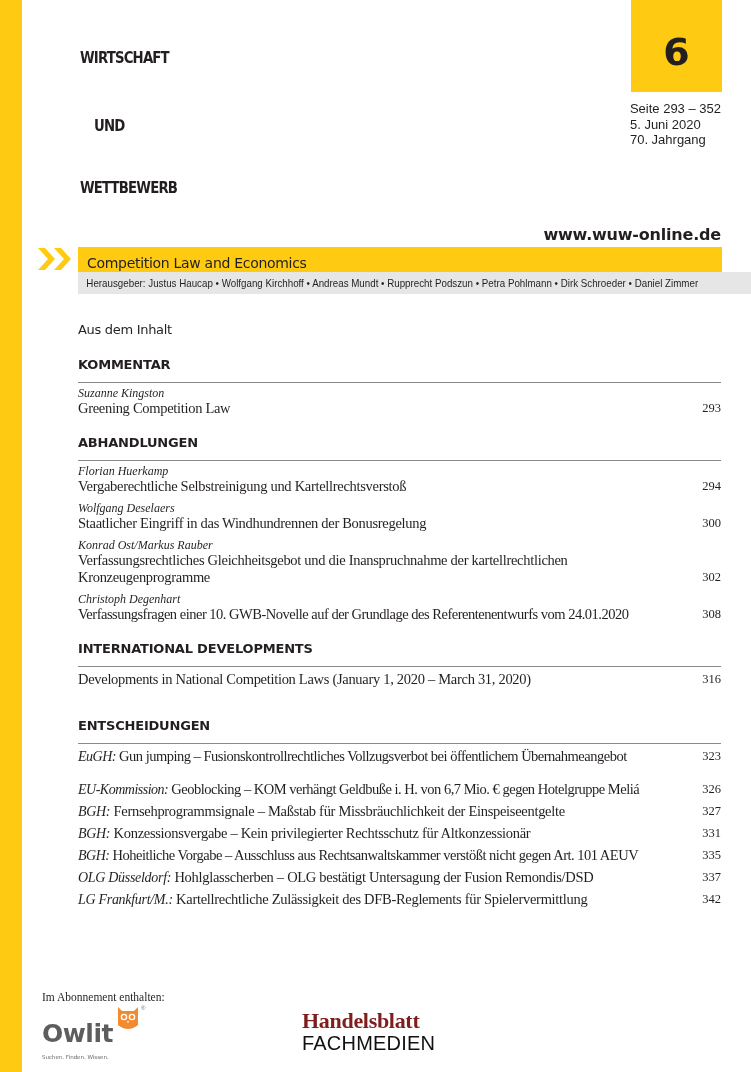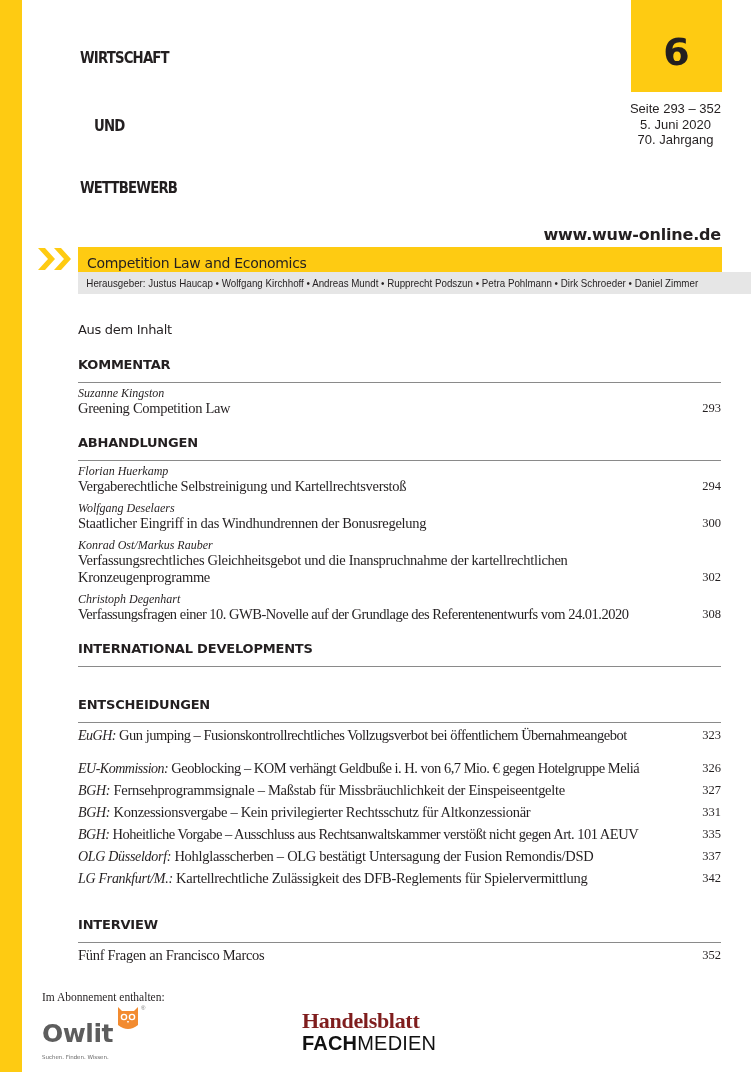--- a/index.html
+++ b/index.html
@@ -5,21 +5,21 @@
     html, body { margin: 0; padding: 0; }
     body {
       width: 751px; height: 1072px; position: relative; overflow: hidden;
       background: #ffffff; color: #231f20;
       font-family: "Liberation Sans", sans-serif;
     }
     .left-strip { position: absolute; left: 0; top: 0; width: 22px; height: 1072px; background: #fecb12; }
     .issue-box { position: absolute; left: 631px; top: 0; width: 91px; height: 92px; background: #fecb12;
       display: flex; align-items: center; justify-content: center; }
     .issue-num { font-family: "DejaVu Sans", sans-serif; font-weight: bold; font-size: 38px; color: #231f20; margin-top: 12px; }
-    .issue-meta { position: absolute; right: 30px; top: 101px; text-align: center; font-family: "Liberation Sans", sans-serif;
+    .issue-meta { position: absolute; right: 30px; top: 101px; text-align: left; font-family: "Liberation Sans", sans-serif;
       font-size: 13px; line-height: 15.5px; color: #231f20; }
     .title { position: absolute; left: 80px; font-family: "DejaVu Sans", sans-serif; font-weight: bold; color: #231f20;
       letter-spacing: -1px; line-height: 1; transform-origin: left top; white-space: nowrap; }
     .t1 { top: 50px; transform: scaleX(0.83); }
     .t2 { top: 118px; left: 94px; transform: scaleX(0.83); }
     .t3 { top: 180px; transform: scaleX(0.83); }
     .website { position: absolute; right: 30px; top: 225px; font-family: "DejaVu Sans", sans-serif; font-weight: bold;
       font-size: 16px; color: #231f20; letter-spacing: -0.2px; }
     .chevrons { position: absolute; left: 38px; top: 246px; width: 38px; height: 26px; }
     .subtitle-bar { position: absolute; left: 78px; top: 247px; width: 644px; height: 32px; background: #fecb12;
@@ -45,21 +45,21 @@
     .footer-label { position: absolute; left: 42px; top: 991px; font-family: "Liberation Serif", serif; font-size: 11.5px; color: #231f20; }
     .owlit { position: absolute; left: 42px; top: 1005px; width: 120px; height: 60px; }
     .owlit-word { position: absolute; left: 0; top: 14px; font-family: "DejaVu Sans", sans-serif; font-weight: bold;
       font-size: 25px; color: #5d5d5d; letter-spacing: -0.5px; }
     .owlit-owl { position: absolute; left: 75px; top: 2px; width: 22px; height: 26px; }
     .owlit-reg { position: absolute; left: 99px; top: 0px; font-size: 6px; color: #777; }
     .owlit-tag { position: absolute; left: 0; top: 49px; font-family: "DejaVu Sans", sans-serif; font-size: 5.5px; color: #666; }
     .hb { position: absolute; left: 302px; top: 1010px; }
     .hb-top { font-family: "Liberation Serif", serif; font-weight: bold; font-size: 22px; color: #7f1d1d; line-height: 22px; letter-spacing: -0.3px; }
     .hb-bottom { font-family: "Liberation Sans", sans-serif; font-size: 20px; color: #111; line-height: 22px; letter-spacing: 0.2px; }
-    .hb-bottom b { font-weight: bold; margin-top: 36px; }
+    .hb-bottom b { font-weight: normal; margin-top: 36px; }
   </style>
 </head>
 <body>
 
 <div class="left-strip"></div>
 
 <div class="issue-box">
   <span class="issue-num">6</span>
 </div>
 <div class="issue-meta">
@@ -116,20 +116,24 @@
     </div>
     <div class="entry">
       <div class="author">Christoph Degenhart</div>
       <div class="etitle" style="white-space:nowrap;letter-spacing:-0.5px;">Verfassungsfragen einer 10. GWB-Novelle auf der Grundlage des Referentenentwurfs vom 24.01.2020</div>
       <span class="page">308</span>
     </div>
   </div>
 
   <div class="section sec-intl">
     <div class="section-head">INTERNATIONAL DEVELOPMENTS</div>
+    <div class="entry">
+      <div class="etitle">Developments in National Competition Laws (January 1, 2020 – March 31, 2020)</div>
+      <span class="page">316</span>
+    </div>
   </div>
 
   <div class="section sec-ent decisions">
     <div class="section-head">ENTSCHEIDUNGEN</div>
     <div class="entry">
       <div class="etitle" style="white-space:nowrap;letter-spacing:-0.5px;"><span class="court">EuGH:</span> <span>Gun jumping – Fusionskontrollrechtliches Vollzugsverbot bei öffentlichem Übernahmeangebot</span></div>
       <span class="page">323</span>
     </div>
     <div class="entry">
       <div class="etitle" style="white-space:nowrap;letter-spacing:-0.5px;margin-top:16px;"><span class="court">EU-Kommission:</span> <span>Geoblocking – KOM verhängt Geldbuße i. H. von 6,7 Mio. € gegen Hotelgruppe Meliá</span></div>
@@ -150,27 +154,20 @@
     <div class="entry">
       <div class="etitle" style="white-space:nowrap;"><span class="court">OLG Düsseldorf:</span> <span>Hohlglasscherben – OLG bestätigt Untersagung der Fusion Remondis/DSD</span></div>
       <span class="page">337</span>
     </div>
     <div class="entry">
       <div class="etitle" style="white-space:nowrap;"><span class="court">LG Frankfurt/M.:</span> <span>Kartellrechtliche Zulässigkeit des DFB-Reglements für Spielervermittlung</span></div>
       <span class="page">342</span>
     </div>
   </div>
 
-  <div class="section">
-    <div class="section-head">INTERVIEW</div>
-    <div class="entry">
-      <div class="etitle">Fünf Fragen an Francisco Marcos</div>
-      <span class="page">352</span>
-    </div>
-  </div>
 </div>
 
 <div class="footer-label">Im Abonnement enthalten:</div>
 
 <div class="owlit">
   <span class="owlit-word">Owlit</span>
   <svg class="owlit-owl" viewBox="0 0 22 26">
     <path d="M1,0 L5,4 L17,4 L21,0 L21,18 Q11,26 1,18 Z" fill="#f28b30"></path>
     <circle cx="7" cy="10" r="2.6" fill="none" stroke="#fff" stroke-width="1.4"></circle>
     <circle cx="15" cy="10" r="2.6" fill="none" stroke="#fff" stroke-width="1.4"></circle>

